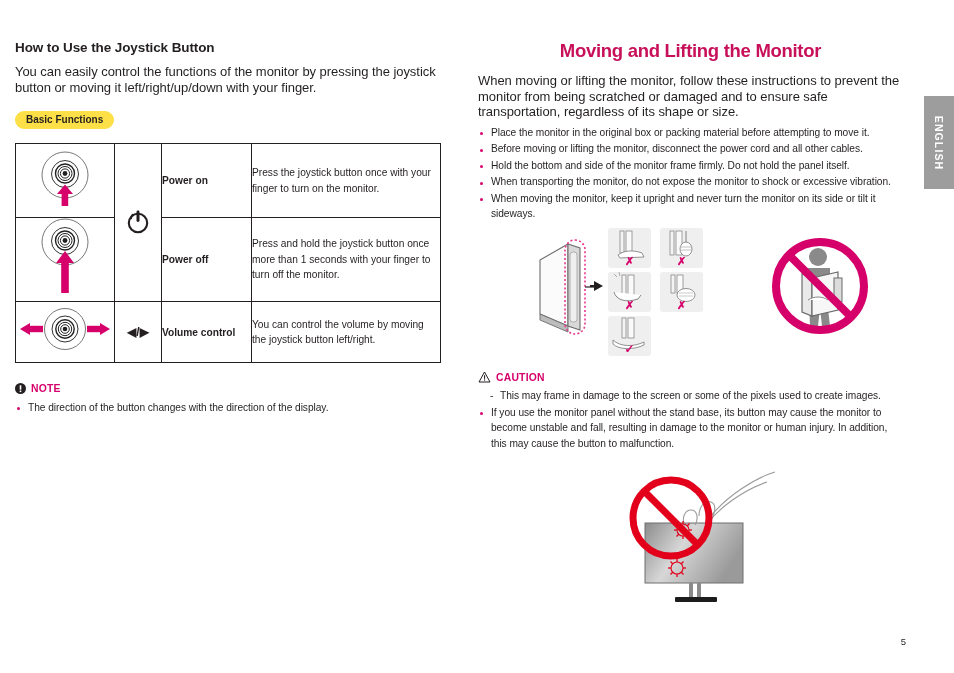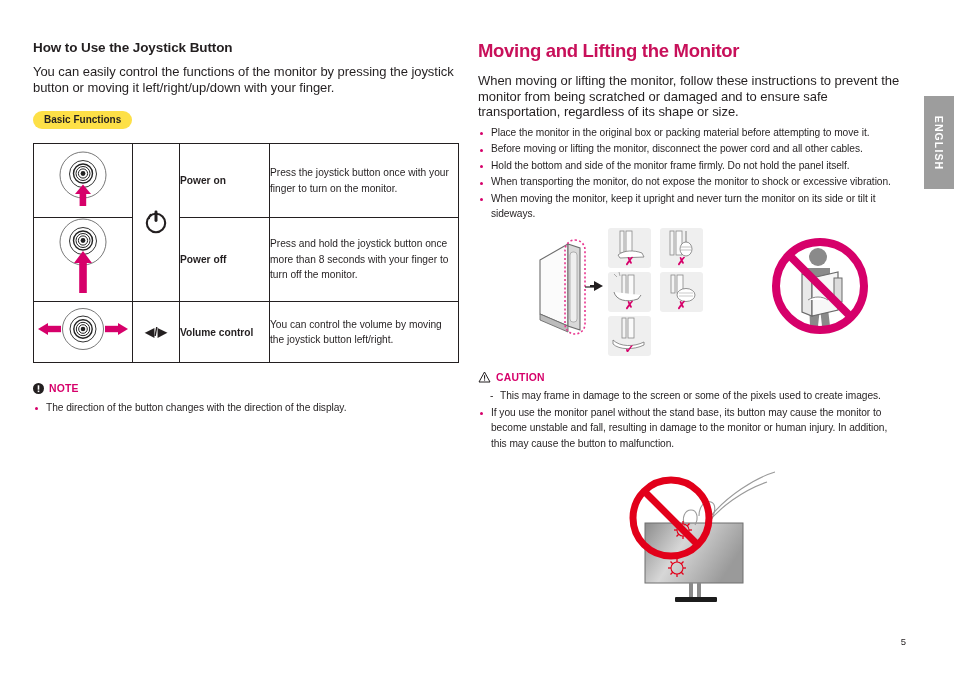--- a/index.html
+++ b/index.html
@@ -8,31 +8,31 @@
     width: 954px; height: 673px;
     background: #ffffff;
     font-family: "Liberation Sans", sans-serif;
     color: #231f20;
     position: relative;
     overflow: hidden;
   }
   .page { position:absolute; inset:0; }
 
   
-  .col-left  { position:absolute; left:33px;  top:40px; width:428px; }
+  .col-left  { position:absolute; left:15px;  top:40px; width:428px; }
   .col-right { position:absolute; left:478px; top:40px; width:425px; }
 
   
   .h-black {
     font-size: 13.5px; font-weight: bold; color:#231f20;
     margin:0 0 9px 0; letter-spacing:-0.1px;
   }
   .h-pink {
     font-size: 18.5px; font-weight: bold; color:#c8105a;
-    margin:0 0 11px 0; letter-spacing:-0.3px;
+    margin:0 0 11px 0; letter-spacing:-0.3px;text-align:center;
   }
 
   .body-text {
     font-size: 13px; line-height: 15.5px; color:#231f20;
     margin:0; letter-spacing:-0.05px;
   }
 
   
   .chip {
     display:inline-block;
@@ -177,21 +177,21 @@
             <circle cx="48" cy="22.5" r="7" fill="none" stroke="#222" stroke-width="1"></circle>
             <circle cx="48" cy="22.5" r="4.6" fill="none" stroke="#222" stroke-width="1"></circle>
             <circle cx="48" cy="22.5" r="2.4" fill="#222"></circle>
             <g fill="#d6006a">
               <rect x="44.2" y="44" width="7.6" height="31"></rect>
               <polygon points="48,33 57,45 39,45"></polygon>
             </g>
           </svg>
         </td>
         <td class="c-name">Power off</td>
-        <td class="c-desc">Press and hold the joystick button once more than 8 seconds with your finger to turn off the monitor.</td>
+        <td class="c-desc">Press and hold the joystick button once more than 1 seconds with your finger to turn off the monitor.</td>
       </tr>
       <tr>
         <td class="c-img" style="height:58px">
           <svg width="96" height="56" viewBox="0 0 96 56" aria-hidden="true">
             <circle cx="48" cy="27" r="20.5" fill="none" stroke="#555" stroke-width="0.8"></circle>
             <circle cx="48" cy="27" r="13" fill="none" stroke="#333" stroke-width="1"></circle>
             <circle cx="48" cy="27" r="9.2" fill="#fff" stroke="#222" stroke-width="1.4"></circle>
             <circle cx="48" cy="27" r="6.7" fill="none" stroke="#222" stroke-width="1"></circle>
             <circle cx="48" cy="27" r="4.3" fill="none" stroke="#222" stroke-width="1"></circle>
             <circle cx="48" cy="27" r="2.3" fill="#222"></circle>

